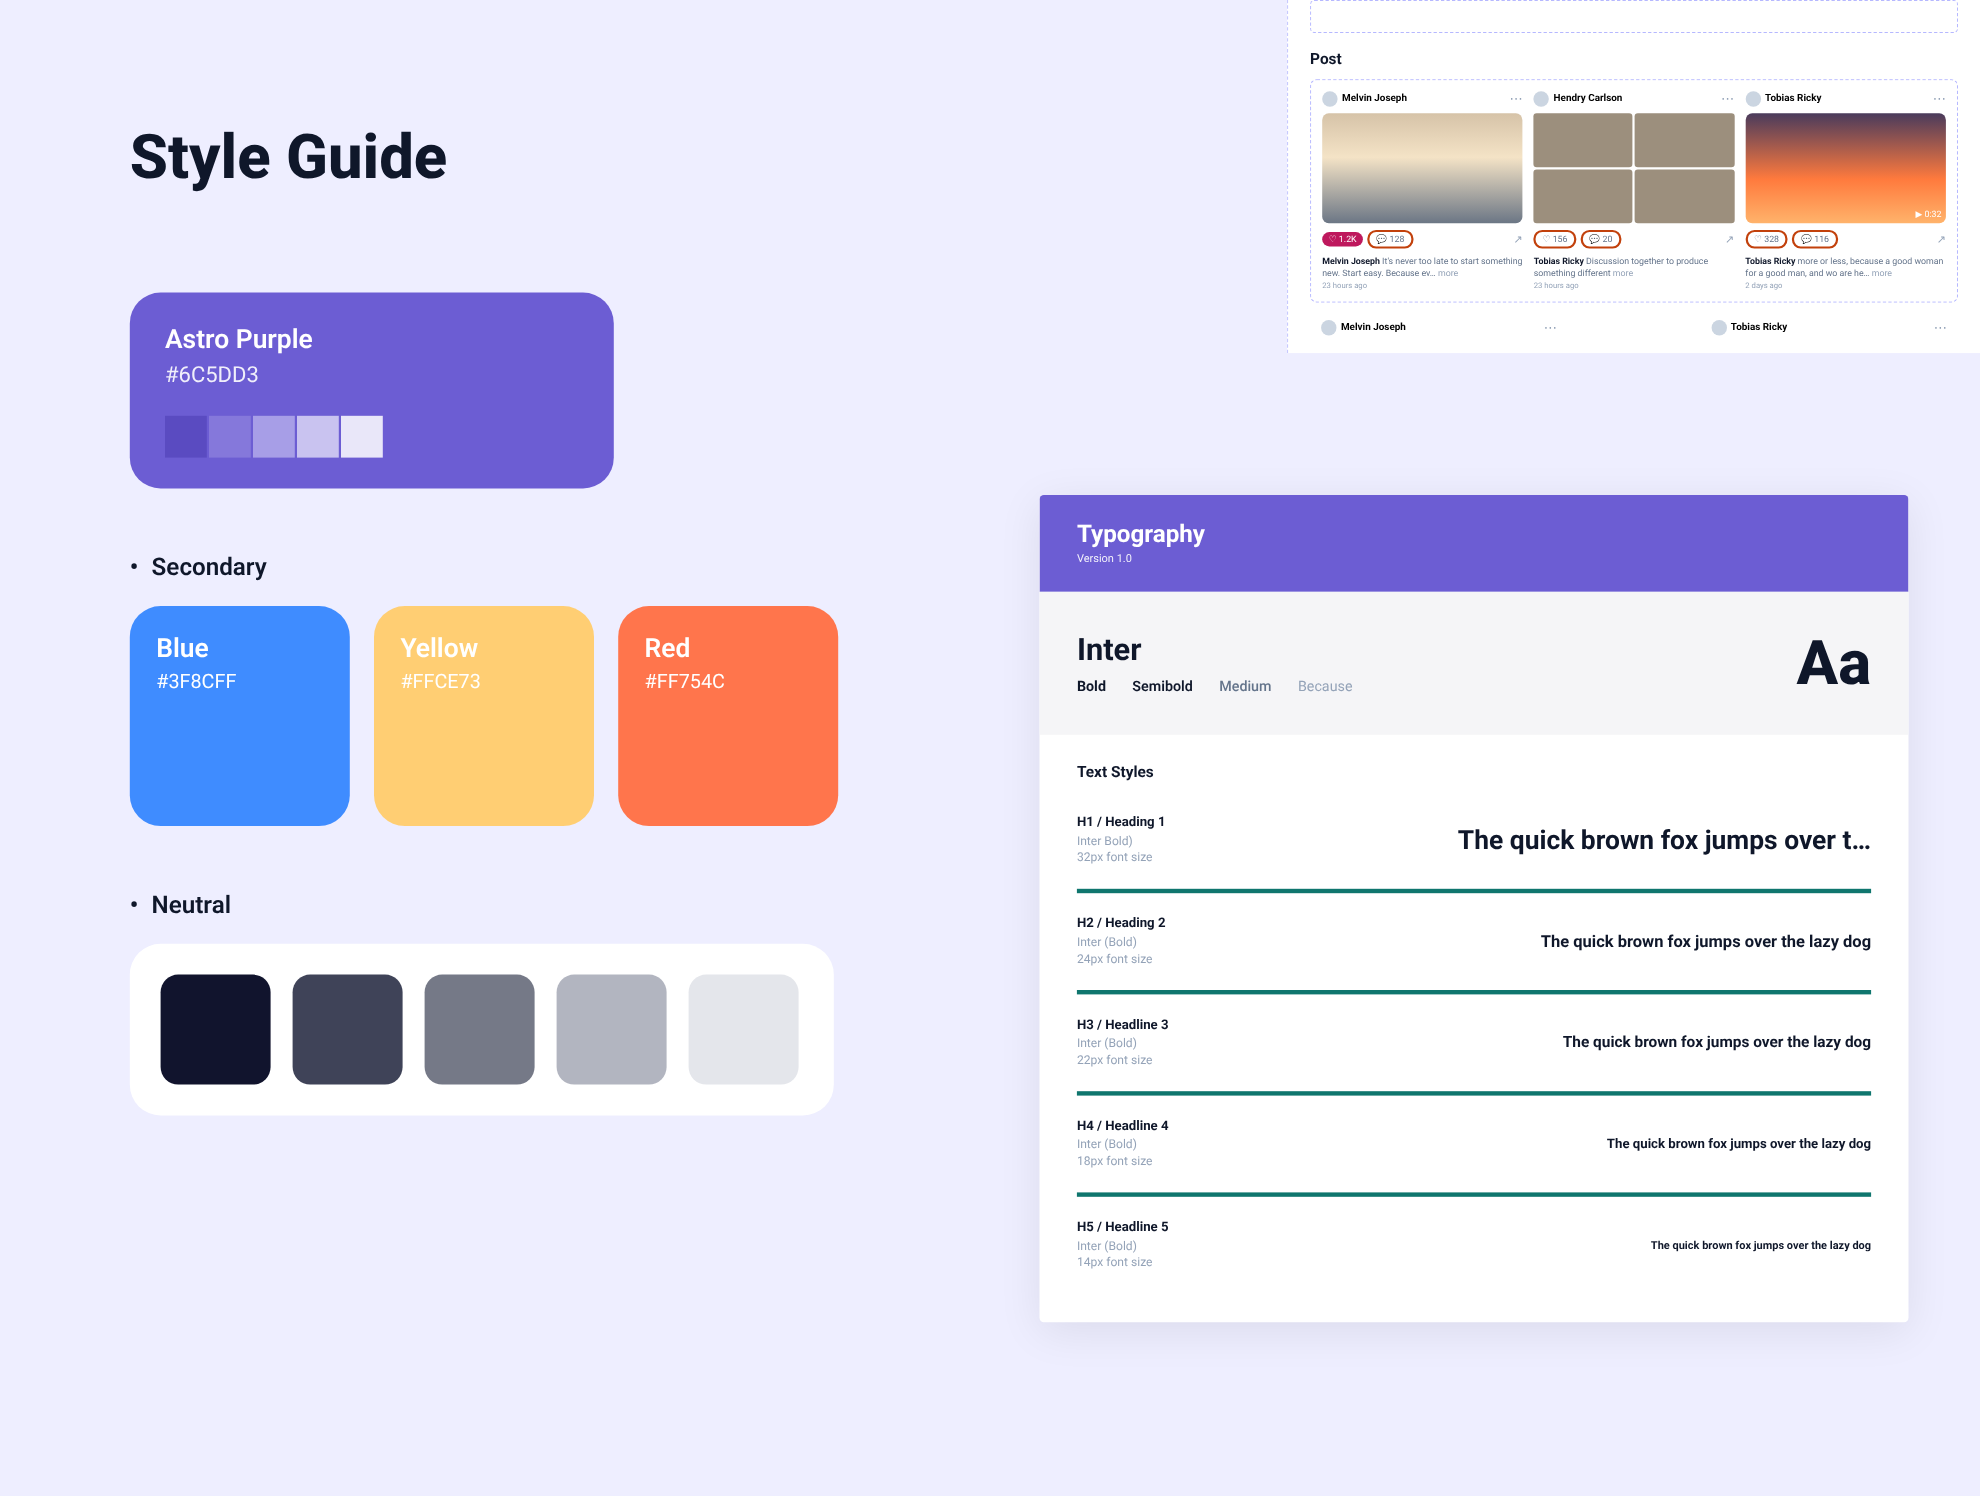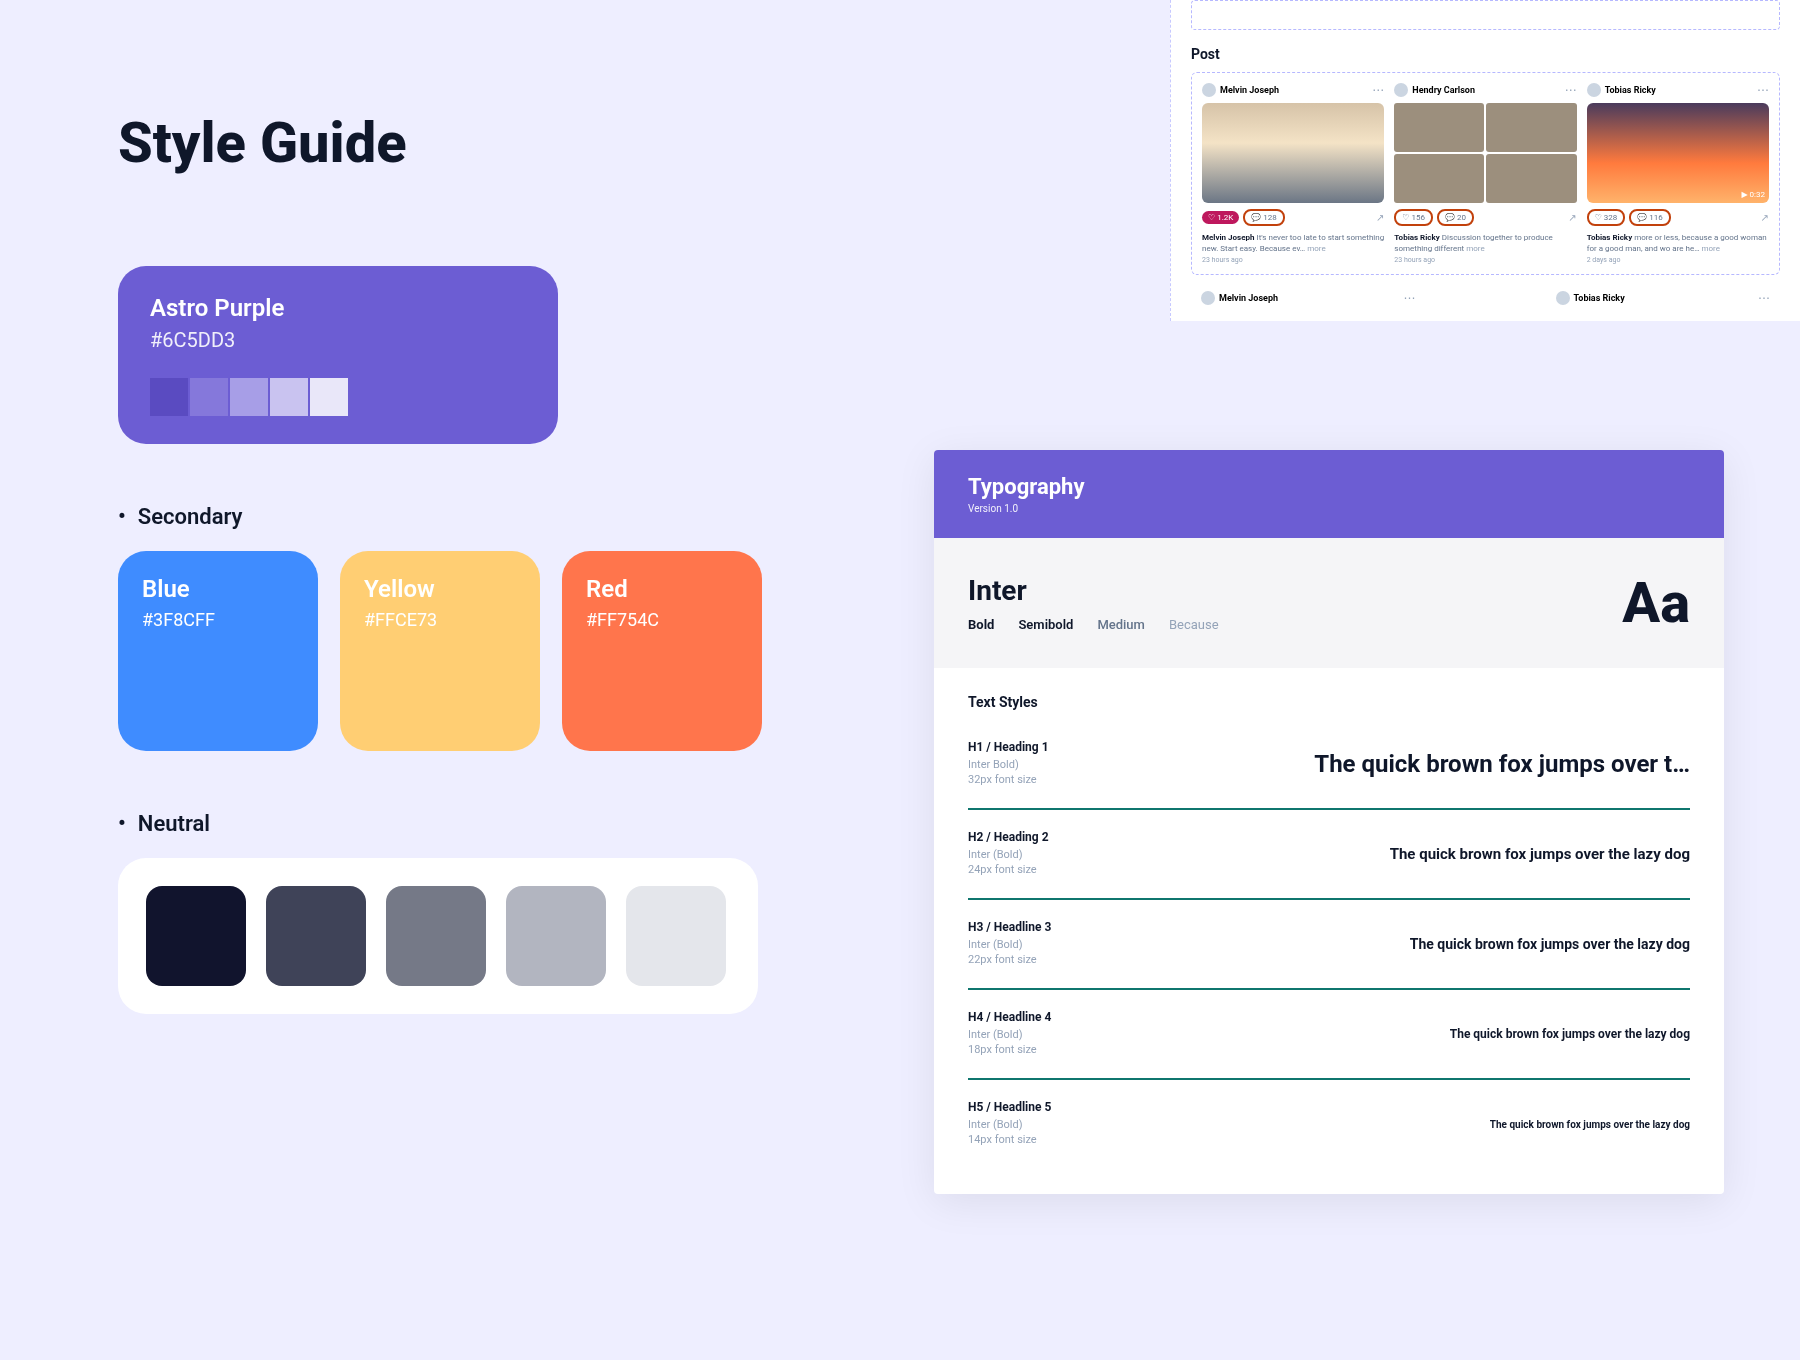--- a/index.html
+++ b/index.html
@@ -197,21 +197,21 @@
 .secondary-row-posts {
   display: flex;
   gap: 10px;
   padding: 10px;
   margin-top: 6px;
 }
 .secondary-row-posts .post-header { flex: 1; }
 
 .typo-panel {
   position: absolute;
-  right: 76px;
+  right: 65px;
   top: 450px;
   width: 790px;
   background: #fff;
   box-shadow: 0 8px 40px rgba(0,0,0,0.08);
   border-radius: 4px;
   overflow: hidden;
 }
 .typo-header {
   background: #6c5dd3;
   color: #fff;
@@ -260,21 +260,21 @@
   font-size: 14px;
   font-weight: 700;
   color: #0f172a;
   margin-bottom: 10px;
 }
 .style-row {
   display: flex;
   justify-content: space-between;
   align-items: center;
   padding: 20px 0;
-  border-bottom: 2px solid #0f766e;
+  border-bottom: 4px solid #0f766e;
 }
 .style-row:last-child { border-bottom: none; }
 .style-meta .style-name {
   font-size: 12px;
   font-weight: 700;
   color: #0f172a;
   margin-bottom: 4px;
 }
 .style-meta .style-sub {
   font-size: 11px;

